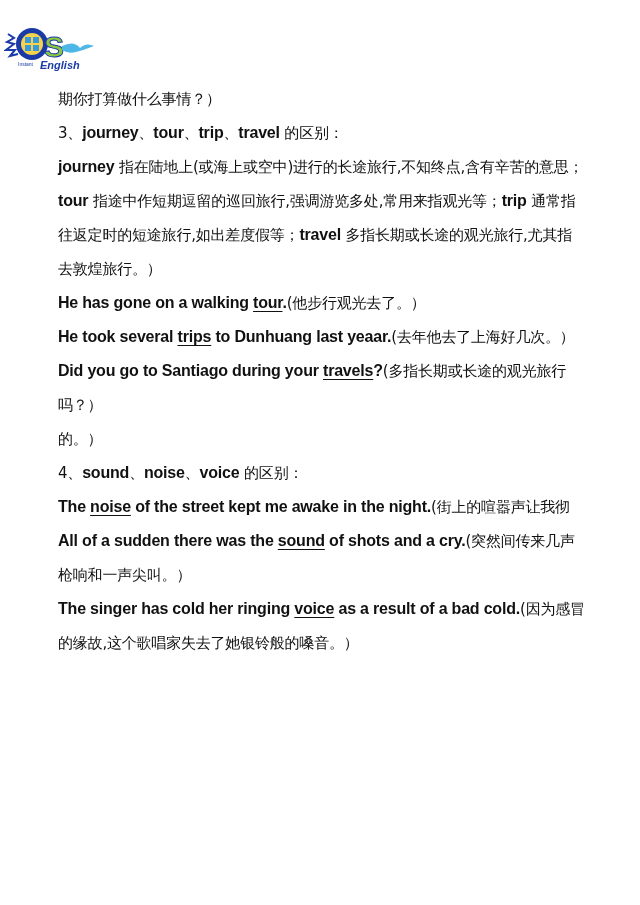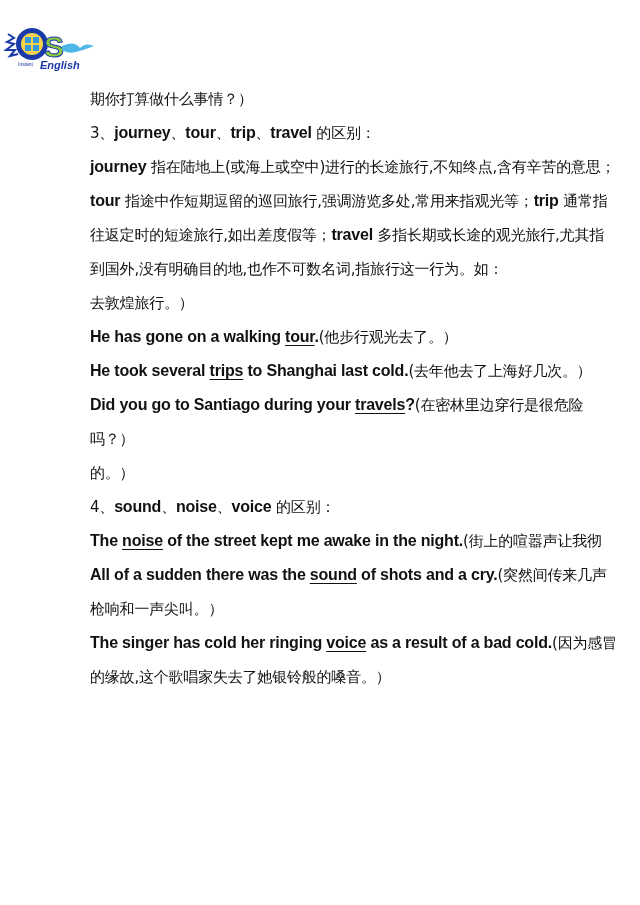--- a/index.html
+++ b/index.html
@@ -1,20 +1,20 @@
 <!DOCTYPE html>
 <html><head>
 <meta charset="utf-8">
 <style>
   html, body { margin: 0; padding: 0; background: #ffffff; }
   body { width: 640px; height: 905px; position: relative; overflow: hidden;
          font-family: "DejaVu Sans", "Liberation Sans", sans-serif; color: #111; }
   .logo { position: absolute; left: 4px; top: 22px; width: 92px; height: 50px; }
   .content { position: absolute; left: 58px; top: 82px; width: 530px; }
-  .line { height: 34px; line-height: 34px; font-size: 15px; white-space: nowrap; letter-spacing: -0.2px; margin-left: 32px; }
+  .line { height: 34px; line-height: 34px; font-size: 15px; white-space: nowrap; letter-spacing: -0.2px; }
   .en { font-family: "Liberation Sans", sans-serif; font-weight: bold; font-size: 16px; }
   .u { text-decoration: underline; text-underline-offset: 3px; }
   .zh { font-size: 15px; }
 </style>
 </head>
 <body>
 
 <div class="logo">
   <svg width="92" height="50" viewBox="0 0 92 50">
     <path d="M4 12 L10 16 L3 20 L10 22 L2 28 L11 28 L6 34 L14 32" stroke="#1a3aa8" stroke-width="2" fill="none"></path>
@@ -30,25 +30,24 @@
     <text x="36" y="47" font-family="Liberation Sans, sans-serif" font-weight="bold" font-style="italic" font-size="11" fill="#1a3aa8">English</text>
   </svg>
 </div>
 
 <div class="content" id="content">
     <div class="line"><span class="zh">期你打算做什么事情？）</span></div>
     <div class="line"><span class="zh">3、</span><span class="en">journey</span><span class="zh">、</span><span class="en">tour</span><span class="zh">、</span><span class="en">trip</span><span class="zh">、</span><span class="en">travel</span><span class="zh"> 的区别：</span></div>
     <div class="line"><span class="en">journey</span><span class="zh"> 指在陆地上(或海上或空中)进行的长途旅行,不知终点,含有辛苦的意思；</span></div>
     <div class="line"><span class="en">tour</span><span class="zh"> 指途中作短期逗留的巡回旅行,强调游览多处,常用来指观光等；</span><span class="en">trip</span><span class="zh"> 通常指</span></div>
     <div class="line"><span class="zh">往返定时的短途旅行,如出差度假等；</span><span class="en">travel</span><span class="zh"> 多指长期或长途的观光旅行,尤其指</span></div>
-    <div class="line"><span class="zh">到国外,没有明确目的地,也作不可数名词,指旅行这一行为。如：</span></div>
     <div class="line"><span class="zh">去敦煌旅行。）</span></div>
     <div class="line"><span class="en">He has gone on a walking </span><span class="en u">tour</span><span class="en">.</span><span class="zh">(他步行观光去了。）</span></div>
-    <div class="line"><span class="en">He took several </span><span class="en u">trips</span><span class="en"> to Shanghai last cold.</span><span class="zh">(去年他去了上海好几次。）</span></div>
-    <div class="line"><span class="en">Did you go to Santiago during your </span><span class="en u">travels</span><span class="en">?</span><span class="zh">(在密林里边穿行是很危险</span></div>
+    <div class="line"><span class="en">He took several </span><span class="en u">trips</span><span class="en"> to Dunhuang last yeaar.</span><span class="zh">(去年他去了上海好几次。）</span></div>
+    <div class="line"><span class="en">Did you go to Santiago during your </span><span class="en u">travels</span><span class="en">?</span><span class="zh">(多指长期或长途的观光旅行</span></div>
     <div class="line"><span class="zh">吗？）</span></div>
     <div class="line"><span class="zh">的。）</span></div>
     <div class="line"><span class="zh">4、</span><span class="en">sound</span><span class="zh">、</span><span class="en">noise</span><span class="zh">、</span><span class="en">voice</span><span class="zh"> 的区别：</span></div>
     <div class="line"><span class="en">The </span><span class="en u">noise</span><span class="en"> of the street kept me awake in the night.</span><span class="zh">(街上的喧嚣声让我彻</span></div>
     <div class="line"><span class="en">All of a sudden there was the </span><span class="en u">sound</span><span class="en"> of shots and a cry.</span><span class="zh">(突然间传来几声</span></div>
     <div class="line"><span class="zh">枪响和一声尖叫。）</span></div>
     <div class="line"><span class="en">The singer has cold her ringing </span><span class="en u">voice</span><span class="en"> as a result of a bad cold.</span><span class="zh">(因为感冒</span></div>
     <div class="line"><span class="zh">的缘故,这个歌唱家失去了她银铃般的嗓音。）</span></div>
   </div>
 

